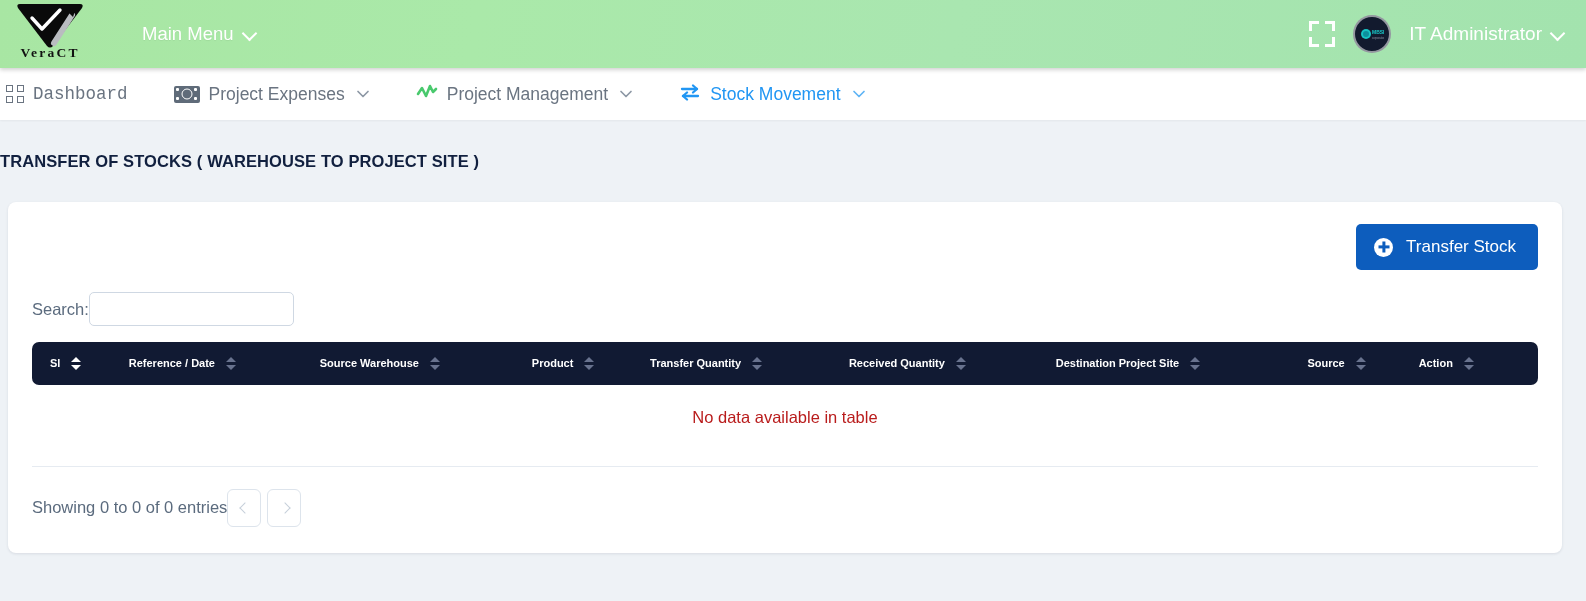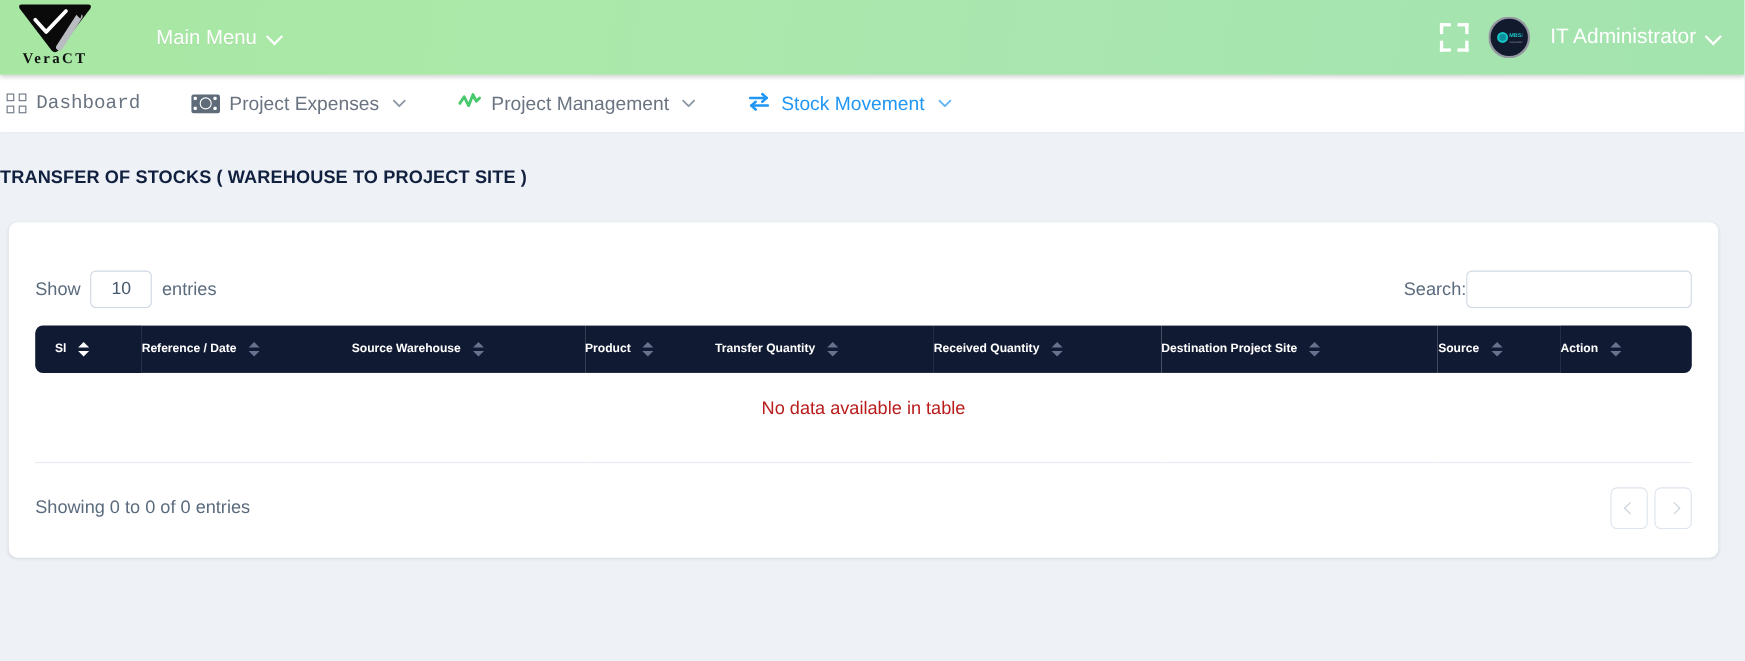--- a/index.html
+++ b/index.html
@@ -241,21 +241,21 @@
 
   .dt tbody td {
     text-align: center;
     padding: 23px 0 39px 0;
     font-size: 16.5px;
     color: #b91c1c;
     border-bottom: 1px solid #e6ebf1;
   }
 
   .table-footer {
-    display: flex; align-items: center; justify-content: space-between;
+    display: flex; align-items: center; justify-content: flex-start;
     margin-top: 22px;
   }
   .footer-info { font-size: 16.5px; color: #5b6b7e; }
   .pager { display: flex; gap: 6px; }
   .pager-btn {
     width: 34px; height: 38px;
     border: 1px solid #dde4ec; border-radius: 6px;
     background: #fff; color: #c6cfda;
     display: flex; align-items: center; justify-content: center;
     cursor: default; font-size: 15px;
@@ -372,27 +372,28 @@
     </span>
   </div>
 </div>
 
 <div class="page">
 
   <div class="page-title">TRANSFER OF STOCKS ( WAREHOUSE TO PROJECT SITE )</div>
 
   <div class="card">
 
+    <div class="card-toolbar">
+      <button class="btn-primary">
+        <span class="plus-circle"></span>
+        <span>Transfer Stock</span>
+      </button>
+    </div>
 
     <div class="table-controls">
-      <label class="show-entries">
-        <span>Show</span>
-        <input class="len-select" value="10" style="">
-        <span>entries</span>
-      </label>
 
       <label class="search-wrap">
         <span>Search:</span>
         <input class="search-input" type="text" placeholder="" style="">
       </label>
     </div>
 
     <table class="dt">
       <thead>
         <tr>

